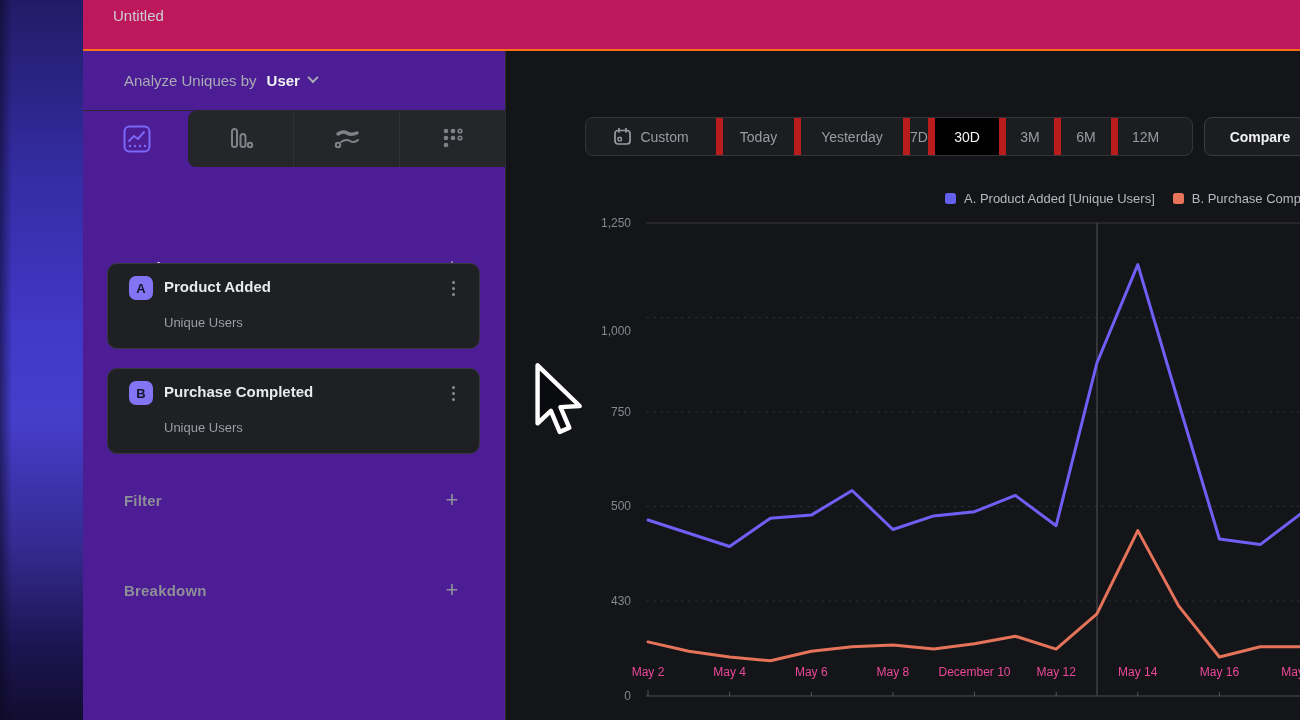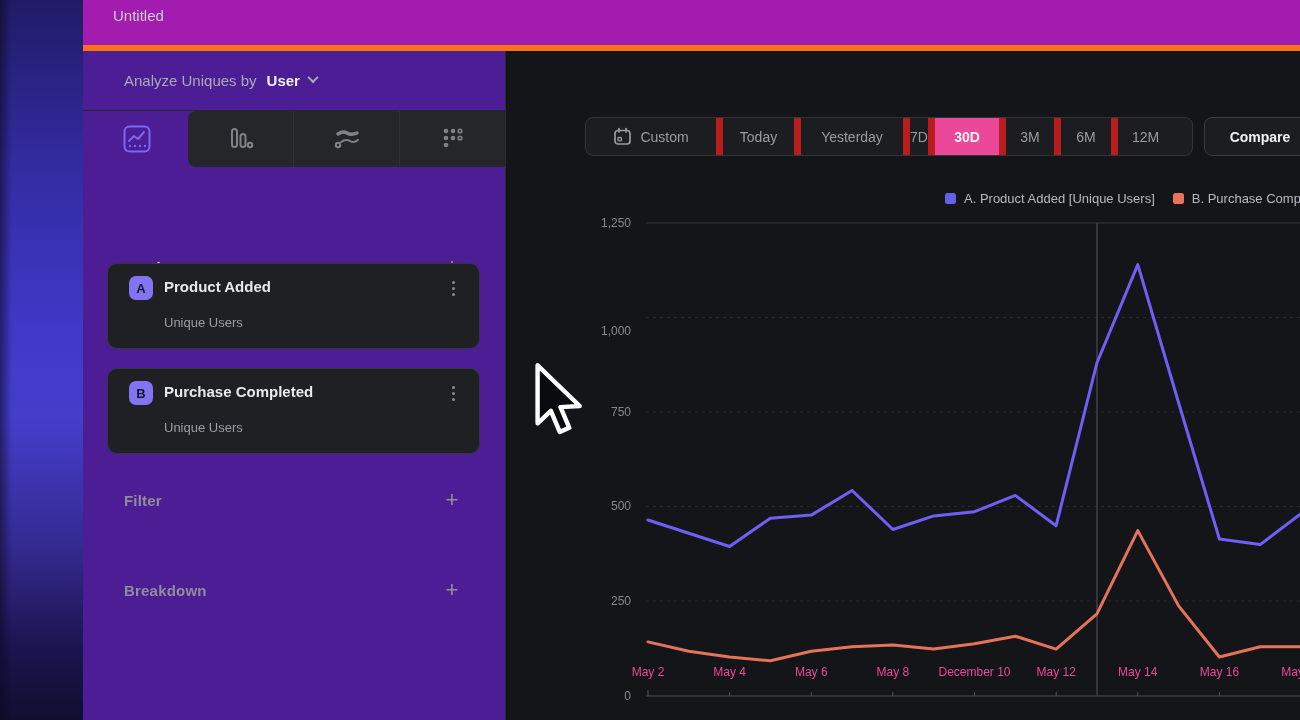--- a/index.html
+++ b/index.html
@@ -8,22 +8,22 @@
   .stage { position:relative; width:1300px; height:720px; overflow:hidden; }
 
   
   .bg-strip { position:absolute; left:0; top:0; width:83px; height:720px;
     background:linear-gradient(180deg,#211b66 0%,#322b9e 22%,#4038c6 45%,#453ecb 58%,#342a90 76%,#1c1450 90%,#120d30 100%); }
   .bg-strip::after { content:""; position:absolute; left:0; top:0; width:12px; height:100%;
     background:linear-gradient(90deg,rgba(10,8,30,.55),rgba(10,8,30,0)); }
 
   
   .app { position:absolute; left:83px; top:0; width:1217px; height:720px; background:#16171b; }
-  .titlebar { position:absolute; left:0; top:0; width:100%; height:51px; background:#a21caf;
-    border-bottom:6px solid #f97316; }
+  .titlebar { position:absolute; left:0; top:0; width:100%; height:51px; background:#be185d;
+    border-bottom:2px solid #f97316; }
   .title-text { position:absolute; left:30px; top:7px; font-size:15px; color:#cbcdd2; }
 
   
   .sidebar { position:absolute; left:0; top:51px; width:422px; height:669px; background:#4c1d95; }
   .analyze-row { position:absolute; left:0; top:0; width:100%; height:60px;
     border-bottom:1px solid #28292e; display:flex; align-items:center; padding-left:41px; }
   .analyze-label { font-size:15px; color:#a9acb3; margin-right:10px; }
   .analyze-value { font-size:15px; color:#eef0f2; font-weight:bold; display:flex; align-items:center; cursor:pointer; }
   .chev { display:inline-block; width:8px; height:8px; border-right:2px solid #a9acb3;
     border-bottom:2px solid #a9acb3; transform:rotate(45deg) translate(-1px,-1px); margin-left:9px; margin-top:-4px; }
@@ -56,21 +56,21 @@
 
   
   .chart-pane { position:absolute; left:422px; top:51px; width:795px; height:669px;
     background:#141519; border-left:1px solid #2b2c31; }
 
   .range-group { position:absolute; left:79px; top:66px; height:39px; width:608px;
     background:#1c1d21; border:1px solid #333539; border-radius:8px; display:flex; overflow:hidden; }
   .seg { display:flex; align-items:center; justify-content:center; font-size:14px; color:#999ca2;
     cursor:pointer; gap:8px; position:relative; }
   .seg + .seg { border-left:7px solid #b91c1c; }
-  .seg.selected { background:#ec4899; color:#f2f3f5; font-weight:bold; }
+  .seg.selected { background:#000000; color:#f2f3f5; font-weight:normal; }
   .compare-btn { position:absolute; left:698px; top:66px; height:39px; width:112px;
     background:#1c1d21; border:1px solid #3a3c41; border-radius:8px; color:#f0f1f3;
     font-size:14px; font-weight:bold; display:flex; align-items:center; justify-content:center; cursor:pointer; }
 
   .legend { position:absolute; left:439px; top:139px; height:16px; display:flex; gap:18px; white-space:nowrap; }
   .legend-item { display:flex; align-items:center; gap:8px; font-size:13px; color:#b6b9bf; cursor:pointer; }
   .swatch { width:11px; height:11px; border-radius:2.5px; flex:0 0 auto; }
 
   .plot { position:absolute; left:0; top:0; width:795px; height:669px; }
   .ylab { position:absolute; width:60px; text-align:right; right:670px; font-size:12px; color:#85888e;
@@ -264,21 +264,21 @@
 
         <svg id="series-svg" width="795" height="669" viewBox="0 0 795 669" style="position:absolute;left:0;top:0;">
             <polyline points="142.0,469.0 182.8,482.3 223.6,495.5 264.4,467.2 305.3,464.1 346.1,439.5 386.9,478.5 427.7,464.9 468.5,460.7 509.3,444.4 550.1,474.7 590.9,312.0 631.8,213.6 672.6,351.7 713.4,488.0 754.2,493.6 795.0,462.6" fill="none" stroke="#6f5ff5" stroke-width="3" stroke-linejoin="round" stroke-linecap="round"></polyline>
             <polyline points="142.0,590.9 182.8,600.3 223.6,606.0 264.4,609.8 305.3,600.3 346.1,595.8 386.9,593.9 427.7,598.1 468.5,592.8 509.3,585.2 550.1,598.1 590.9,562.9 631.8,479.6 672.6,554.9 713.4,606.0 754.2,595.8 795.0,595.8" fill="none" stroke="#e5735a" stroke-width="3" stroke-linejoin="round" stroke-linecap="round"></polyline>
           </svg>
 
         <span class="ylab" style="top:172px;">1,250</span>
         <span class="ylab" style="top:280px;text-align:right;">1,000</span>
         <span class="ylab" style="top:361px;">750</span>
         <span class="ylab" style="top:455px;">500</span>
-        <span class="ylab" style="top:550px;">250</span>
+        <span class="ylab" style="top:550px;">430</span>
         <span class="ylab" style="top:645px;">0</span>
 
         <span class="xlab" style="left:142px;">May 2</span>
         <span class="xlab" style="left:223.6px;">May 4</span>
         <span class="xlab" style="left:305.3px;">May 6</span>
         <span class="xlab" style="left:386.9px;">May 8</span>
         <span class="xlab" style="left:468.5px;">December 10</span>
         <span class="xlab" style="left:550.2px;">May 12</span>
         <span class="xlab" style="left:631.8px;">May 14</span>
         <span class="xlab" style="left:713.4px;">May 16</span>

